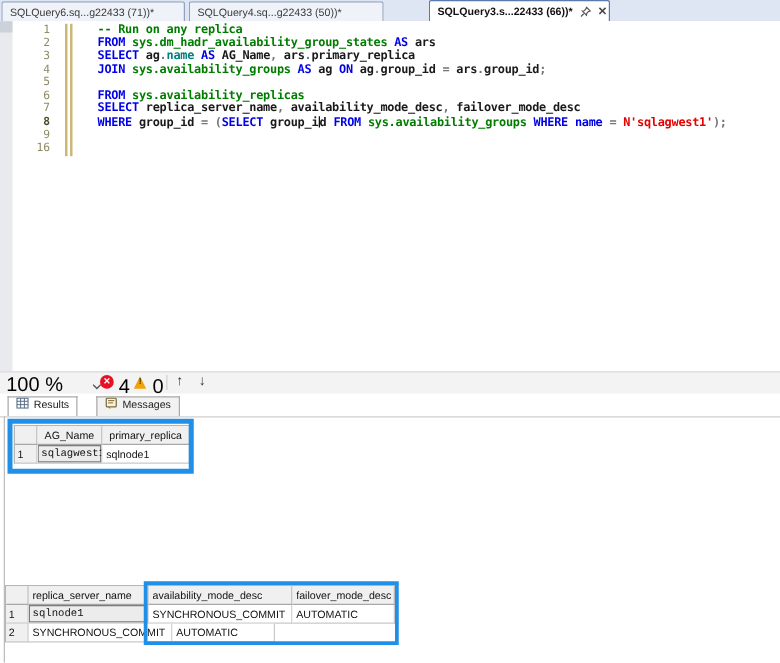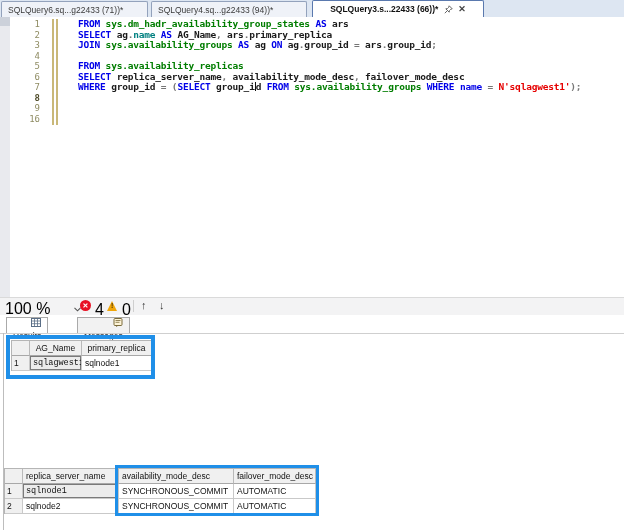--- a/index.html
+++ b/index.html
@@ -50,23 +50,23 @@
   .warn-ic{left:107px;top:301px;width:0;height:0;border-left:5.5px solid transparent;
       border-right:5.5px solid transparent;border-bottom:10px solid #efa50a;}
   .warn-bang{left:111px;top:302px;font-size:7px;font-weight:bold;color:#4d3500;}
   .warn-n{left:122px;top:301px;}
   .sb-div{left:133px;top:300px;width:1px;height:12px;background:#cfcfcf;}
   .nav-arrow{top:299px;font-size:11px;color:#333;}
   .nav-up{left:141px;} .nav-down{left:159px;}
 
   
   .results{left:0;top:315px;width:624px;height:215px;background:#fff;}
-  .rtab{position:absolute;top:317px;height:16px;display:flex;align-items:flex-end;
+  .rtab{position:absolute;top:317px;height:16px;display:flex;align-items:flex-start;
       gap:4px;padding:0 6px;font-size:8.5px;color:#222;box-sizing:border-box;
-      border:1px solid #aaa;border-bottom:none;background:#f2f2f2;flex-direction:column;}
+      border:1px solid #aaa;border-bottom:none;background:#f2f2f2;}
   .rtab.active{background:#fff;}
   .rtab-results{left:6px;} .rtab-messages{left:77px;}
   .rtab-underline{left:0;top:333px;width:624px;height:1px;background:#cfcfcf;}
   .pane-border{left:3px;top:333px;width:1px;height:197px;background:#bdbdbd;}
 
   
   .grid{position:absolute;font-size:8.5px;color:#111;
       border-top:1px solid #b5b5b5;border-left:1px solid #b5b5b5;}
   .grow{display:flex;}
   .gc{box-sizing:border-box;height:15px;display:flex;align-items:center;
@@ -90,23 +90,23 @@
   .chev svg,.icon svg{display:block;}
 </style>
 </head>
 <body>
 
 <div class="abs tabstrip">
   <div class="dtab" style="left:1px;width:147px;">
     <span>SQLQuery6.sq...g22433 (71))*</span>
   </div>
   <div class="dtab" style="left:151px;width:156px;">
-    <span>SQLQuery4.sq...g22433 (94))*</span>
-  </div>
-  <div class="dtab active" style="left:312px;width:172px;justify-content:center;">
+    <span>SQLQuery4.sq...g22433 (50))*</span>
+  </div>
+  <div class="dtab active" style="left:343px;width:145px;">
     <span>SQLQuery3.s...22433 (66))*</span>
     <span class="tab-icons">
       <span class="pin-ic">
         <svg width="9" height="9" viewBox="0 0 9 9">
           <path d="M5.2 0.8 L8.2 3.8 L6.6 4.4 L5.4 5.6 L5.2 7.2 L1.8 3.8 L3.4 3.6 L4.6 2.4 Z M3 6 L0.8 8.2" fill="none" stroke="#555" stroke-width="0.9"></path>
         </svg>
       </span>
       <span class="close-ic">✕</span>
     </span>
   </div>
@@ -123,20 +123,21 @@
     <div class="ln">5</div>
     <div class="ln">6</div>
     <div class="ln">7</div>
     <div class="ln cur">8</div>
     <div class="ln">9</div>
     <div class="ln">16</div>
   </div>
 <div class="abs changebar cb1"></div>
 <div class="abs changebar cb2"></div>
 <div class="abs code">
+    <div class="code-line"><span class="tok-cmt">-- Run on any replica</span></div>
     <div class="code-line"><span class="tok-kw">FROM </span><span class="tok-sys">sys.dm_hadr_availability_group_states</span><span class="tok-id"> </span><span class="tok-kw">AS</span><span class="tok-id"> ars</span></div>
     <div class="code-line"><span class="tok-kw">SELECT </span><span class="tok-id">ag</span><span class="tok-op">.</span><span class="tok-teal">name</span><span class="tok-id"> </span><span class="tok-kw">AS</span><span class="tok-id"> AG_Name</span><span class="tok-op">, </span><span class="tok-id">ars</span><span class="tok-op">.</span><span class="tok-id">primary_replica</span></div>
     <div class="code-line"><span class="tok-kw">JOIN </span><span class="tok-sys">sys.availability_groups</span><span class="tok-id"> </span><span class="tok-kw">AS</span><span class="tok-id"> ag </span><span class="tok-kw">ON</span><span class="tok-id"> ag</span><span class="tok-op">.</span><span class="tok-id">group_id </span><span class="tok-op">= </span><span class="tok-id">ars</span><span class="tok-op">.</span><span class="tok-id">group_id</span><span class="tok-op">;</span></div>
     <div class="code-line"></div>
     <div class="code-line"><span class="tok-kw">FROM </span><span class="tok-sys">sys.availability_replicas</span></div>
     <div class="code-line"><span class="tok-kw">SELECT </span><span class="tok-id">replica_server_name</span><span class="tok-op">, </span><span class="tok-id">availability_mode_desc</span><span class="tok-op">, </span><span class="tok-id">failover_mode_desc</span></div>
     <div class="code-line"><span class="tok-kw">WHERE </span><span class="tok-id">group_id </span><span class="tok-op">= (</span><span class="tok-kw">SELECT </span><span class="tok-id">group_i</span><span class="tok-caret"></span><span class="tok-id">d </span><span class="tok-kw">FROM </span><span class="tok-sys">sys.availability_groups</span><span class="tok-id"> </span><span class="tok-kw">WHERE name </span><span class="tok-op">= </span><span class="tok-str">N'sqlagwest1'</span><span class="tok-op">);</span></div>
     <div class="code-line"></div>
     <div class="code-line"></div>
   </div>
@@ -201,20 +202,19 @@
       <div class="gc c3">failover_mode_desc</div>
     </div>
     <div class="grow">
       <div class="gc gnum c0">1</div>
       <div class="gc c1 sel">sqlnode1</div>
       <div class="gc c2">SYNCHRONOUS_COMMIT</div>
       <div class="gc c3">AUTOMATIC</div>
     </div>
     <div class="grow">
       <div class="gc gnum c0">2</div>
-      <div class="gc c1">sqlnode2</div>
       <div class="gc c2">SYNCHRONOUS_COMMIT</div>
       <div class="gc c3">AUTOMATIC</div>
     </div>
   </div>
 
 <div class="abs hl hl1"></div>
 <div class="abs hl hl2"></div>
 
 </body></html>

